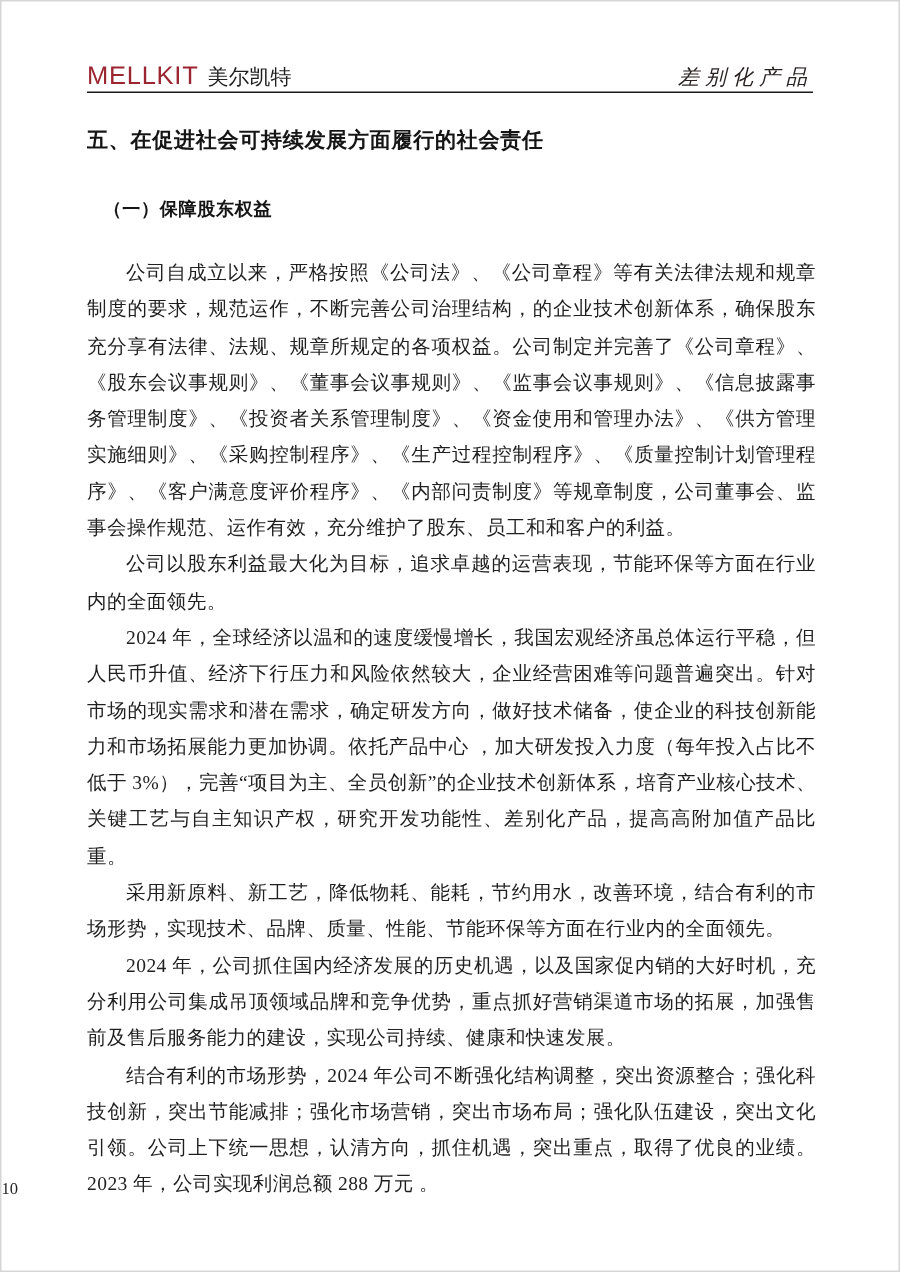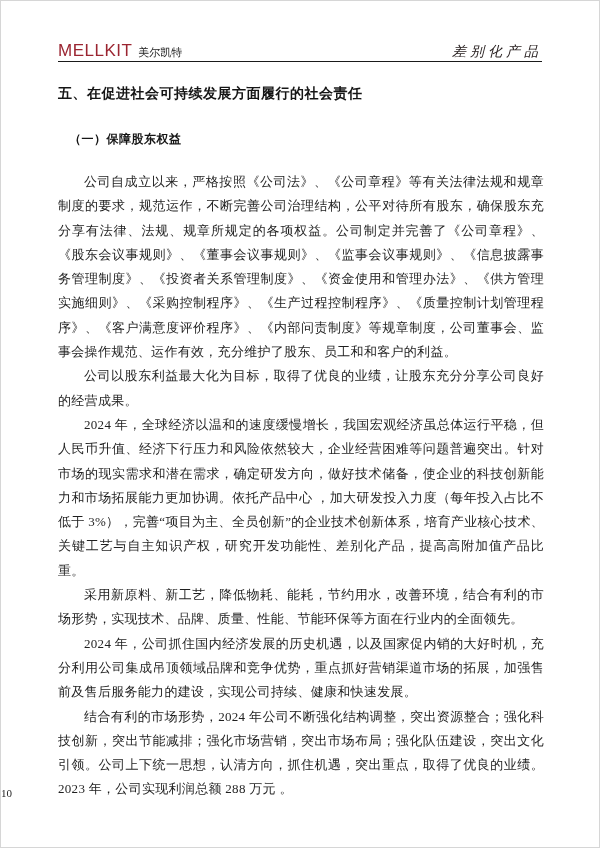--- a/index.html
+++ b/index.html
@@ -23,21 +23,21 @@
   }
   .logo{white-space:nowrap;}
   .logo-en{
     font-family:Liberation Sans, sans-serif;
     font-size:17px;
     letter-spacing:0.5px;
     color:#9b2531;
   }
   .logo-cn{
     font-family:"Liberation Sans","DejaVu Sans",sans-serif;
-    font-size:11px;
+    font-size:14px;
     color:#1f1f1f;
     margin-left:6px;
   }
   .report-title{
     font-family:"Liberation Serif","DejaVu Serif",serif;
     font-style:italic;
     font-size:14px;
     letter-spacing:4px;
     color:#2a2222;
   }
@@ -103,22 +103,22 @@
     <div class="report-title">差别化产品</div>
   </div>
 
   <div class="header-rule"></div>
 
   <h1 class="section-heading">五、在促进社会可持续发展方面履行的社会责任</h1>
 
   <h2 class="subsection-heading">（一）保障股东权益</h2>
 
   <div class="body-text">
-    <p>公司自成立以来，严格按照《公司法》、《公司章程》等有关法律法规和规章制度的要求，规范运作，不断完善公司治理结构，公平对待所有股东，确保股东充分享有法律、法规、规章所规定的各项权益。公司制定并完善了《公司章程》、《股东会议事规则》、《董事会议事规则》、《监事会议事规则》、《信息披露事务管理制度》、《投资者关系管理制度》、《资金使用和管理办法》、《供方管理实施细则》、《采购控制程序》、《生产过程控制程序》、《质量控制计划管理程序》、《客户满意度评价程序》、《内部问责制度》等规章制度，公司董事会、监事会操作规范、运作有效，充分维护了股东、员工和和客户的利益。</p>
-    <p>公司以股东利益最大化为目标，取得了优良的业绩，让股东充分分享公司良好的经营成果。</p>
+    <p>公司自成立以来，严格按照《公司法》、《公司章程》等有关法律法规和规章制度的要求，规范运作，不断完善公司治理结构，的企业技术创新体系，确保股东充分享有法律、法规、规章所规定的各项权益。公司制定并完善了《公司章程》、《股东会议事规则》、《董事会议事规则》、《监事会议事规则》、《信息披露事务管理制度》、《投资者关系管理制度》、《资金使用和管理办法》、《供方管理实施细则》、《采购控制程序》、《生产过程控制程序》、《质量控制计划管理程序》、《客户满意度评价程序》、《内部问责制度》等规章制度，公司董事会、监事会操作规范、运作有效，充分维护了股东、员工和和客户的利益。</p>
+    <p>公司以股东利益最大化为目标，追求卓越的运营表现，节能环保等方面在行业内的全面领先。</p>
     <p>2024 年，全球经济以温和的速度缓慢增长，我国宏观经济虽总体运行平稳，但人民币升值、经济下行压力和风险依然较大，企业经营困难等问题普遍突出。针对市场的现实需求和潜在需求，确定研发方向，做好技术储备，使企业的科技创新能力和市场拓展能力更加协调。依托产品中心 ，加大研发投入力度（每年投入占比不低于 3%），完善“项目为主、全员创新”的企业技术创新体系，培育产业核心技术、关键工艺与自主知识产权，研究开发功能性、差别化产品，提高高附加值产品比重。</p>
     <p>采用新原料、新工艺，降低物耗、能耗，节约用水，改善环境，结合有利的市场形势，实现技术、品牌、质量、性能、节能环保等方面在行业内的全面领先。</p>
     <p>2024 年，公司抓住国内经济发展的历史机遇，以及国家促内销的大好时机，充分利用公司集成吊顶领域品牌和竞争优势，重点抓好营销渠道市场的拓展，加强售前及售后服务能力的建设，实现公司持续、健康和快速发展。</p>
     <p>结合有利的市场形势，2024 年公司不断强化结构调整，突出资源整合；强化科技创新，突出节能减排；强化市场营销，突出市场布局；强化队伍建设，突出文化引领。公司上下统一思想，认清方向，抓住机遇，突出重点，取得了优良的业绩。2023 年，公司实现利润总额 288 万元 。</p>
   </div>
 
   <div class="page-number">10</div>
 
 </div>
 

